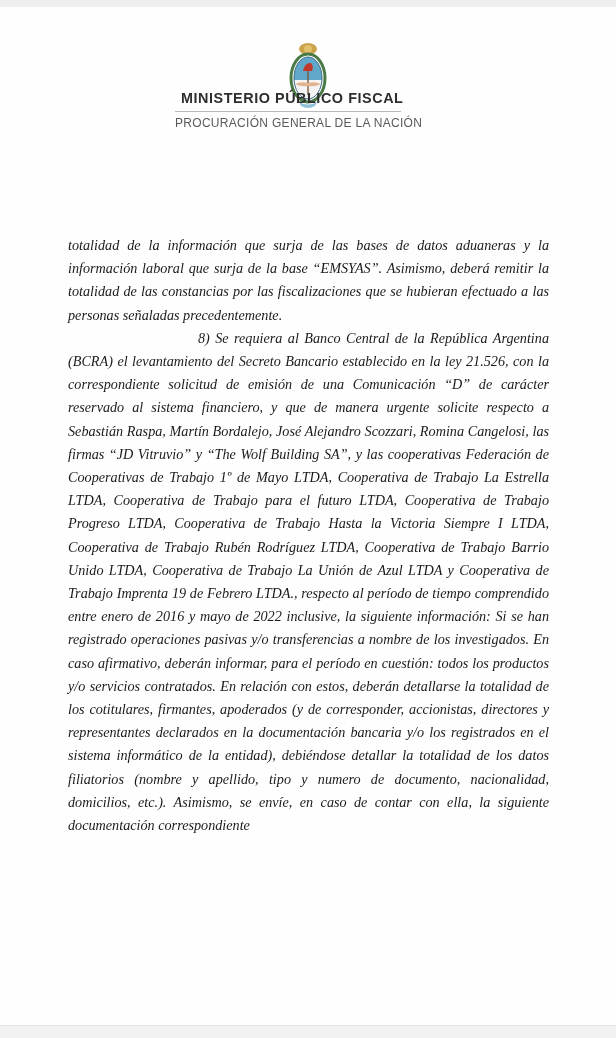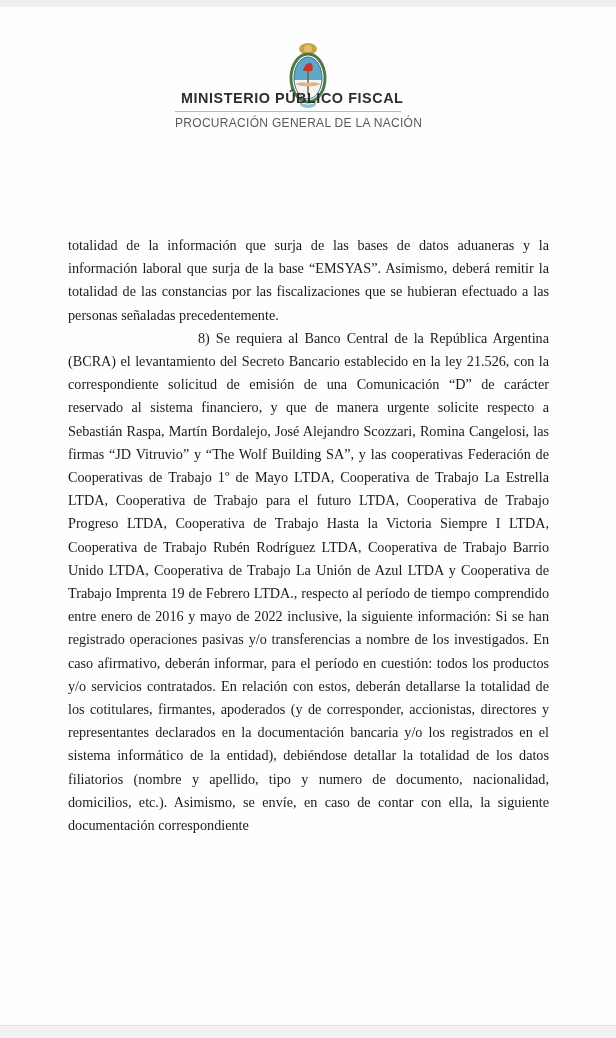--- a/index.html
+++ b/index.html
@@ -78,20 +78,21 @@
     }
     .body-text {
       position: absolute;
       left: 68px;
       top: 234px;
       width: 481px;
       font-size: 14.2px;
       line-height: 23.2px;
       color: #1a1a1a;
       text-align: justify;
+      font-style: italic;
     }
     .body-text p {
       margin: 0;
     }
     .indent {
       text-indent: 130px;
     }
   </style>
 </head>
 <body>

